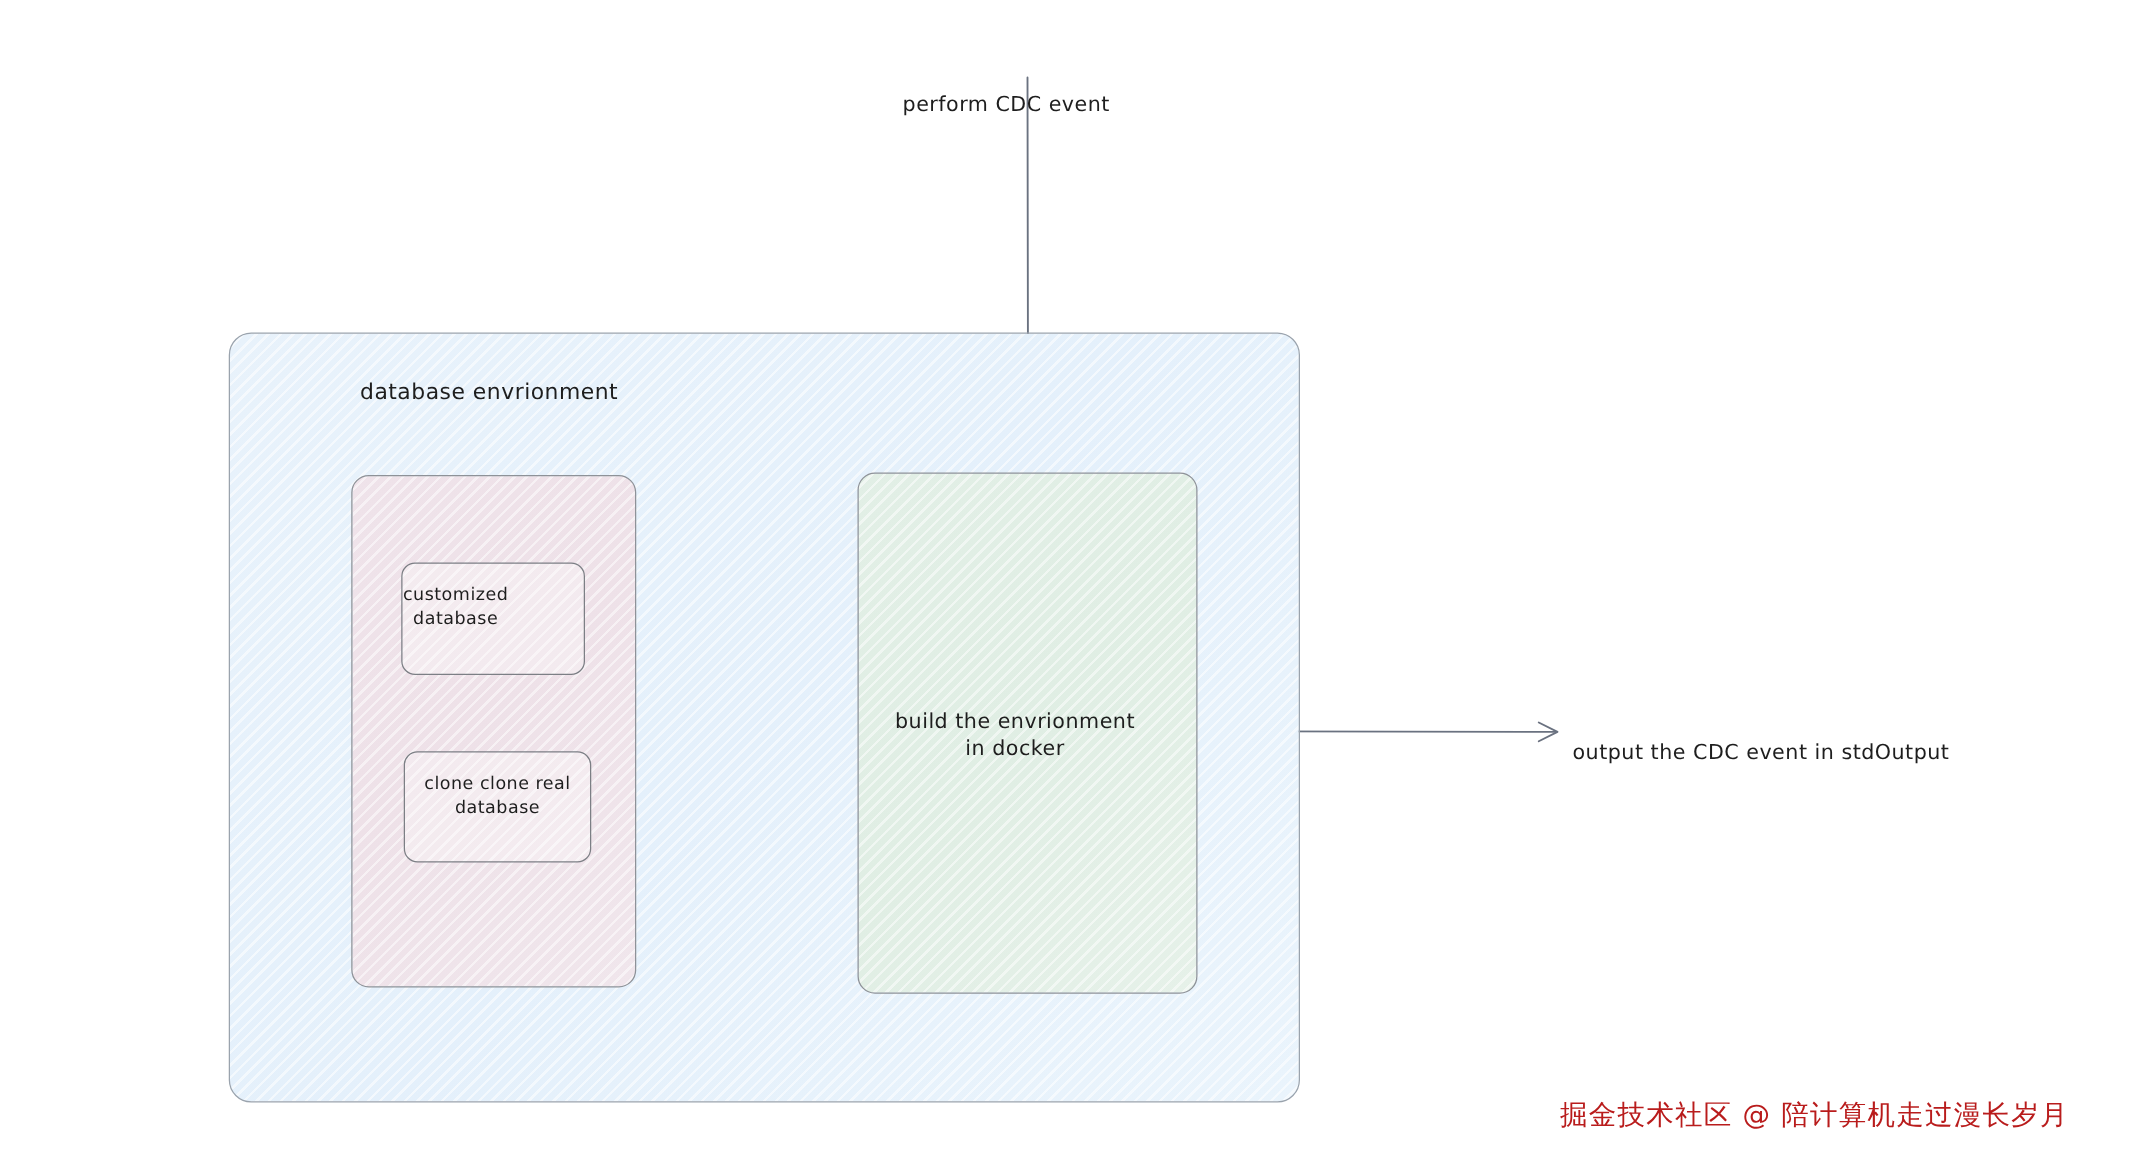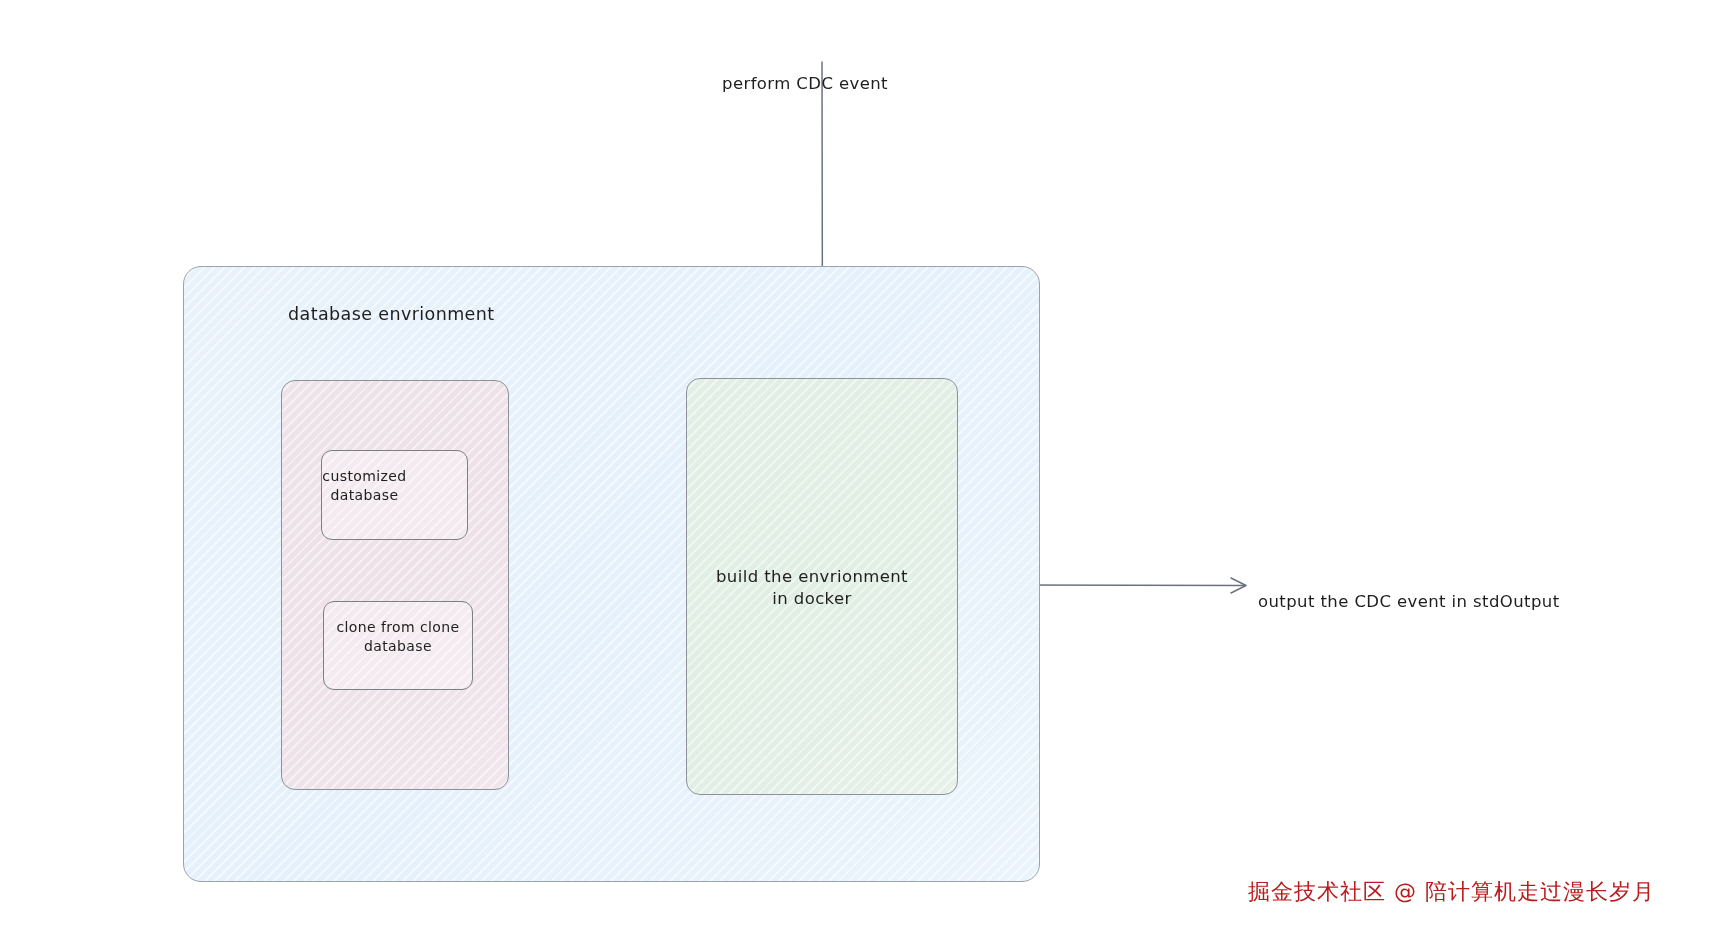--- a/index.html
+++ b/index.html
@@ -205,21 +205,21 @@
 
 <div class="inner-box" id="inner-box-clone"></div>
 
 <div id="green-box"></div>
 
 <div class="node-text" id="database-definition-label">database envrionment</div>
 
 <div class="node-text" id="customized-database-label">customized
 database</div>
 
-<div class="node-text" id="clone-from-real-database-label">clone from clone
+<div class="node-text" id="clone-from-real-database-label">clone clone real
 database</div>
 
 <div class="node-text" id="build-environment-label">build the envrionment
 in docker</div>
 
 <div class="node-text" id="perform-cdc-event-label">perform CDC event</div>
 
 <div class="node-text" id="output-cdc-event-label">output the CDC event in stdOutput</div>
 
 <div id="watermark">掘金技术社区 @ 陪计算机走过漫长岁月</div>

